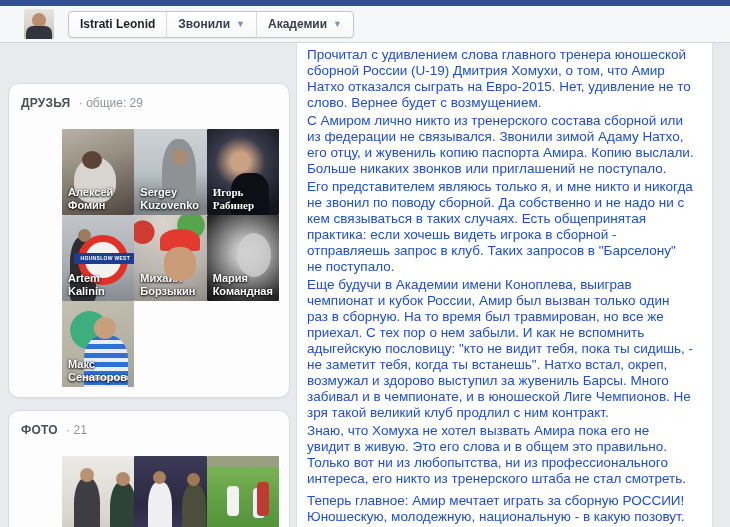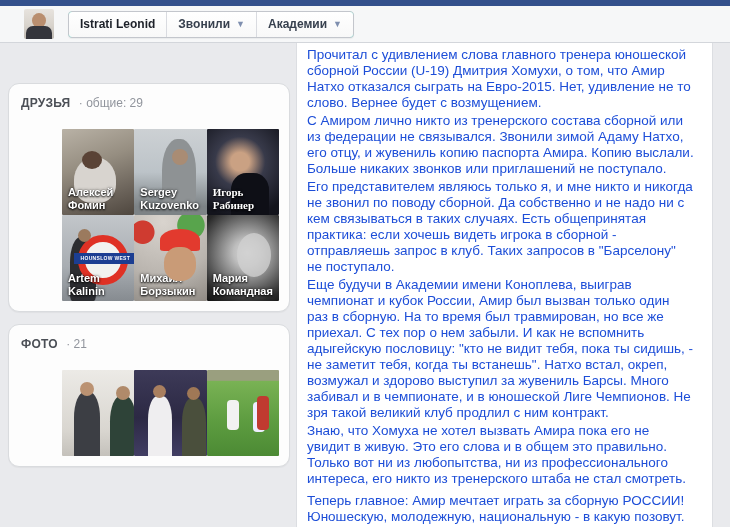--- a/index.html
+++ b/index.html
@@ -162,20 +162,23 @@
             <span class="roundel"></span>
             <span class="sign-bar">HOUNSLOW WEST</span>
             <span class="pname">Artem Kalinin</span>
             </a>
           <a class="cell f6">
             <span class="pname">Михаил Борзыкин</span>
             </a>
           <a class="cell f7">
             <span class="pname">Мария Командная</span>
             </a>
+          <a class="cell f8">
+            <span class="pname">Макс Сенаторов</span>
+            </a>
         </div>
       </section>
 
       <section class="card">
         <div class="card-head">
           <span class="card-title">ФОТО</span>
           <span class="card-sub">· 21</span>
         </div>
         <div class="grid">
           <a class="cell p1"></a>

